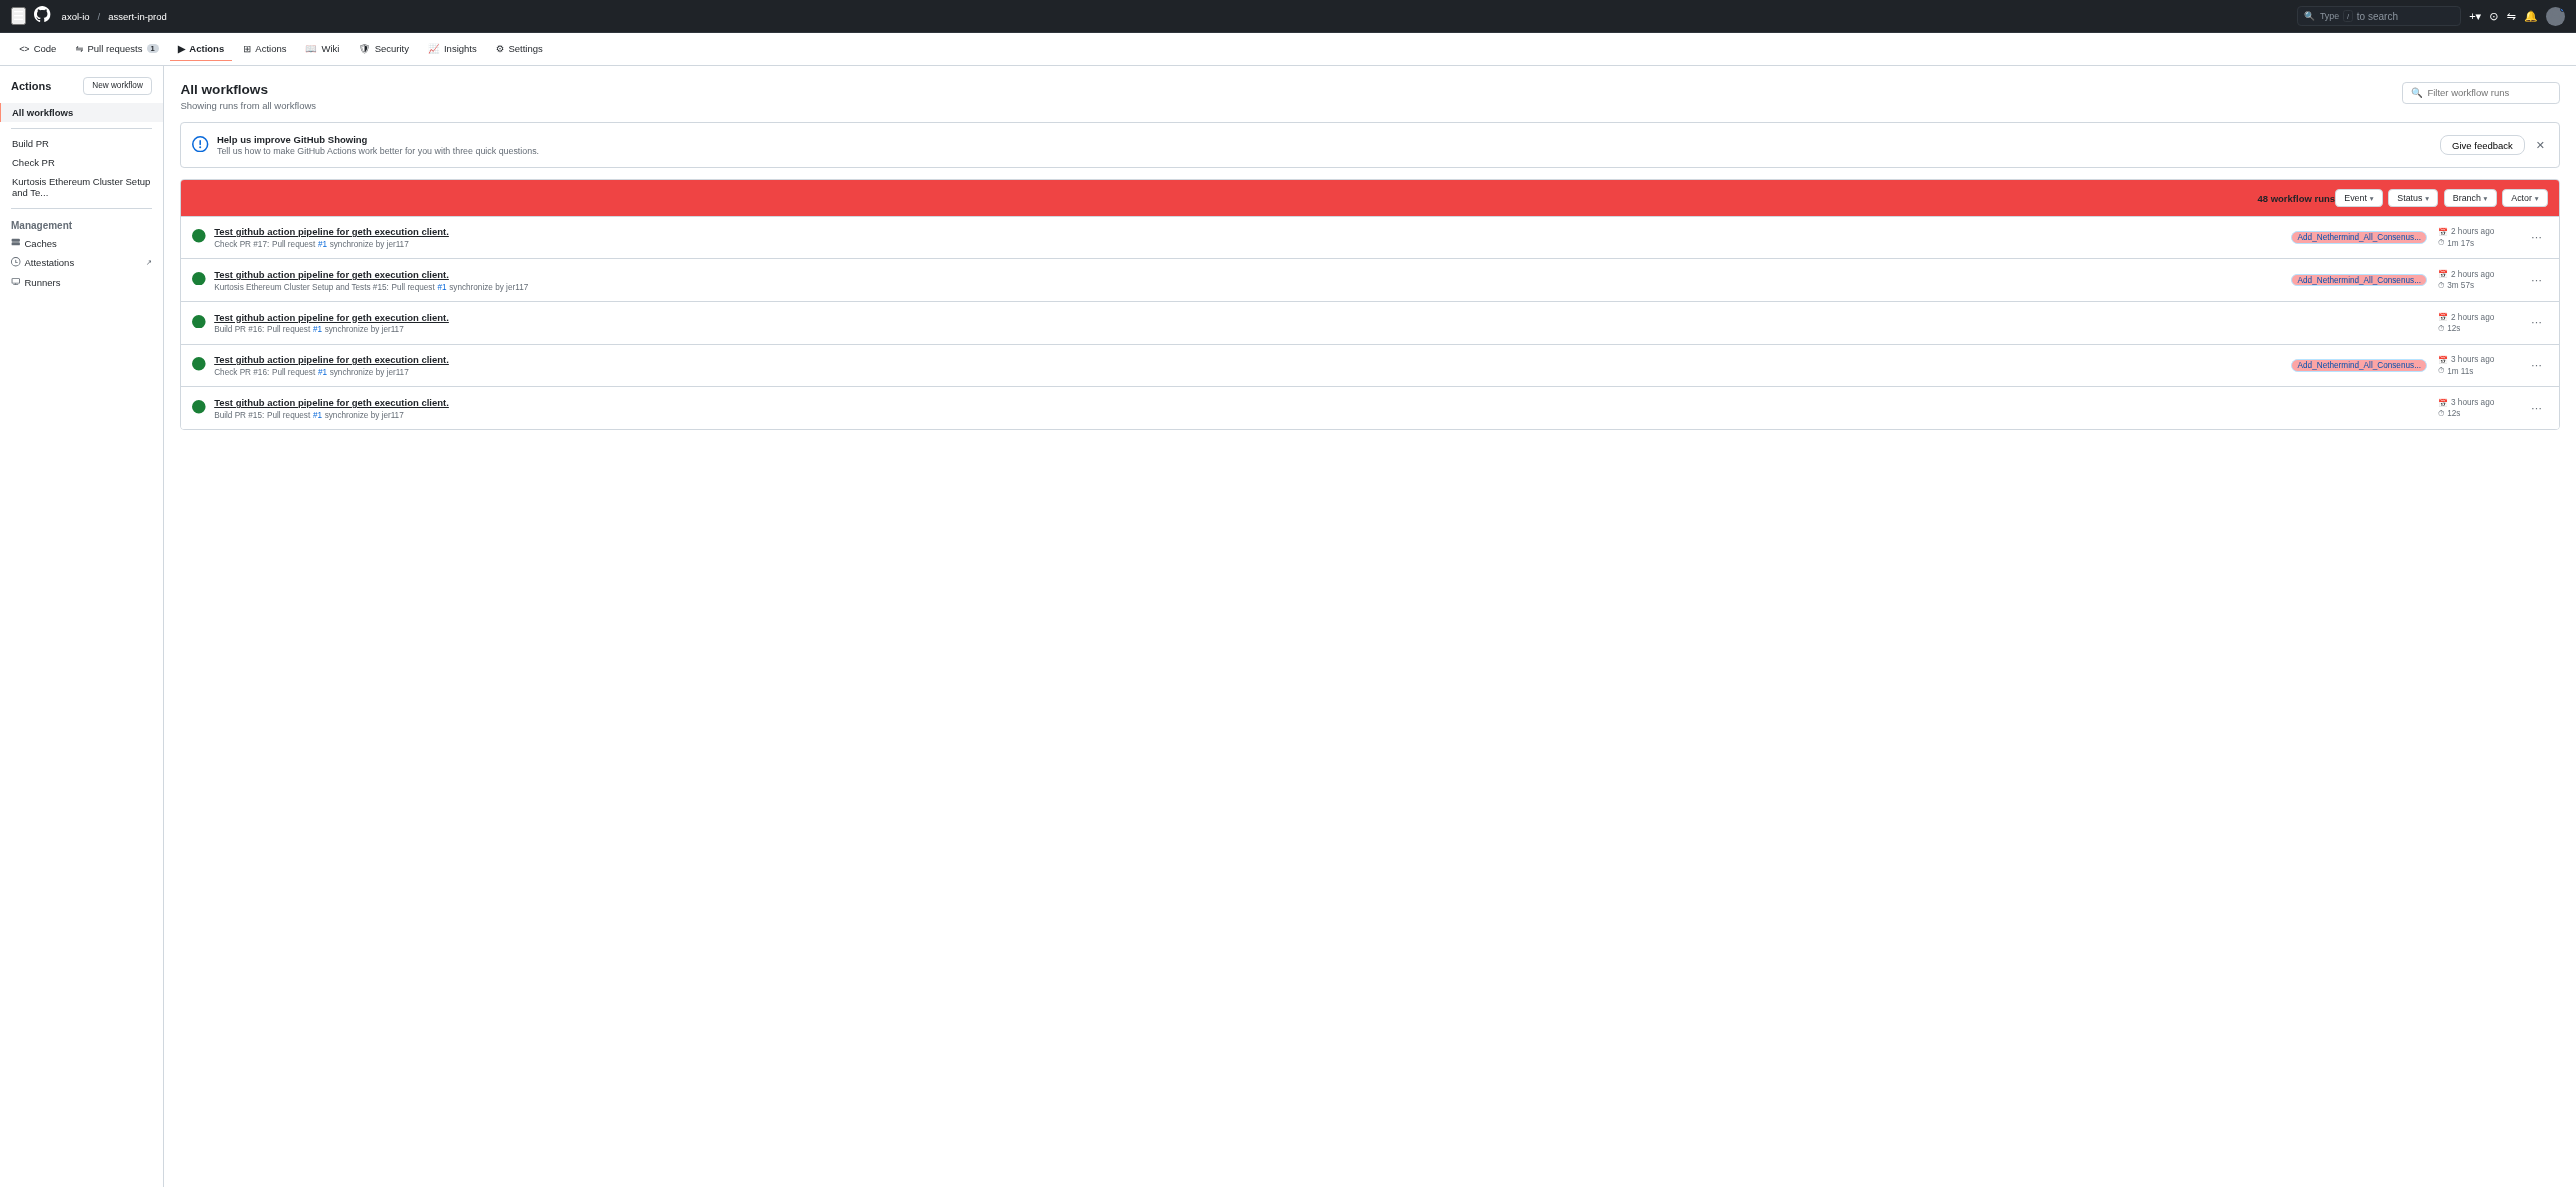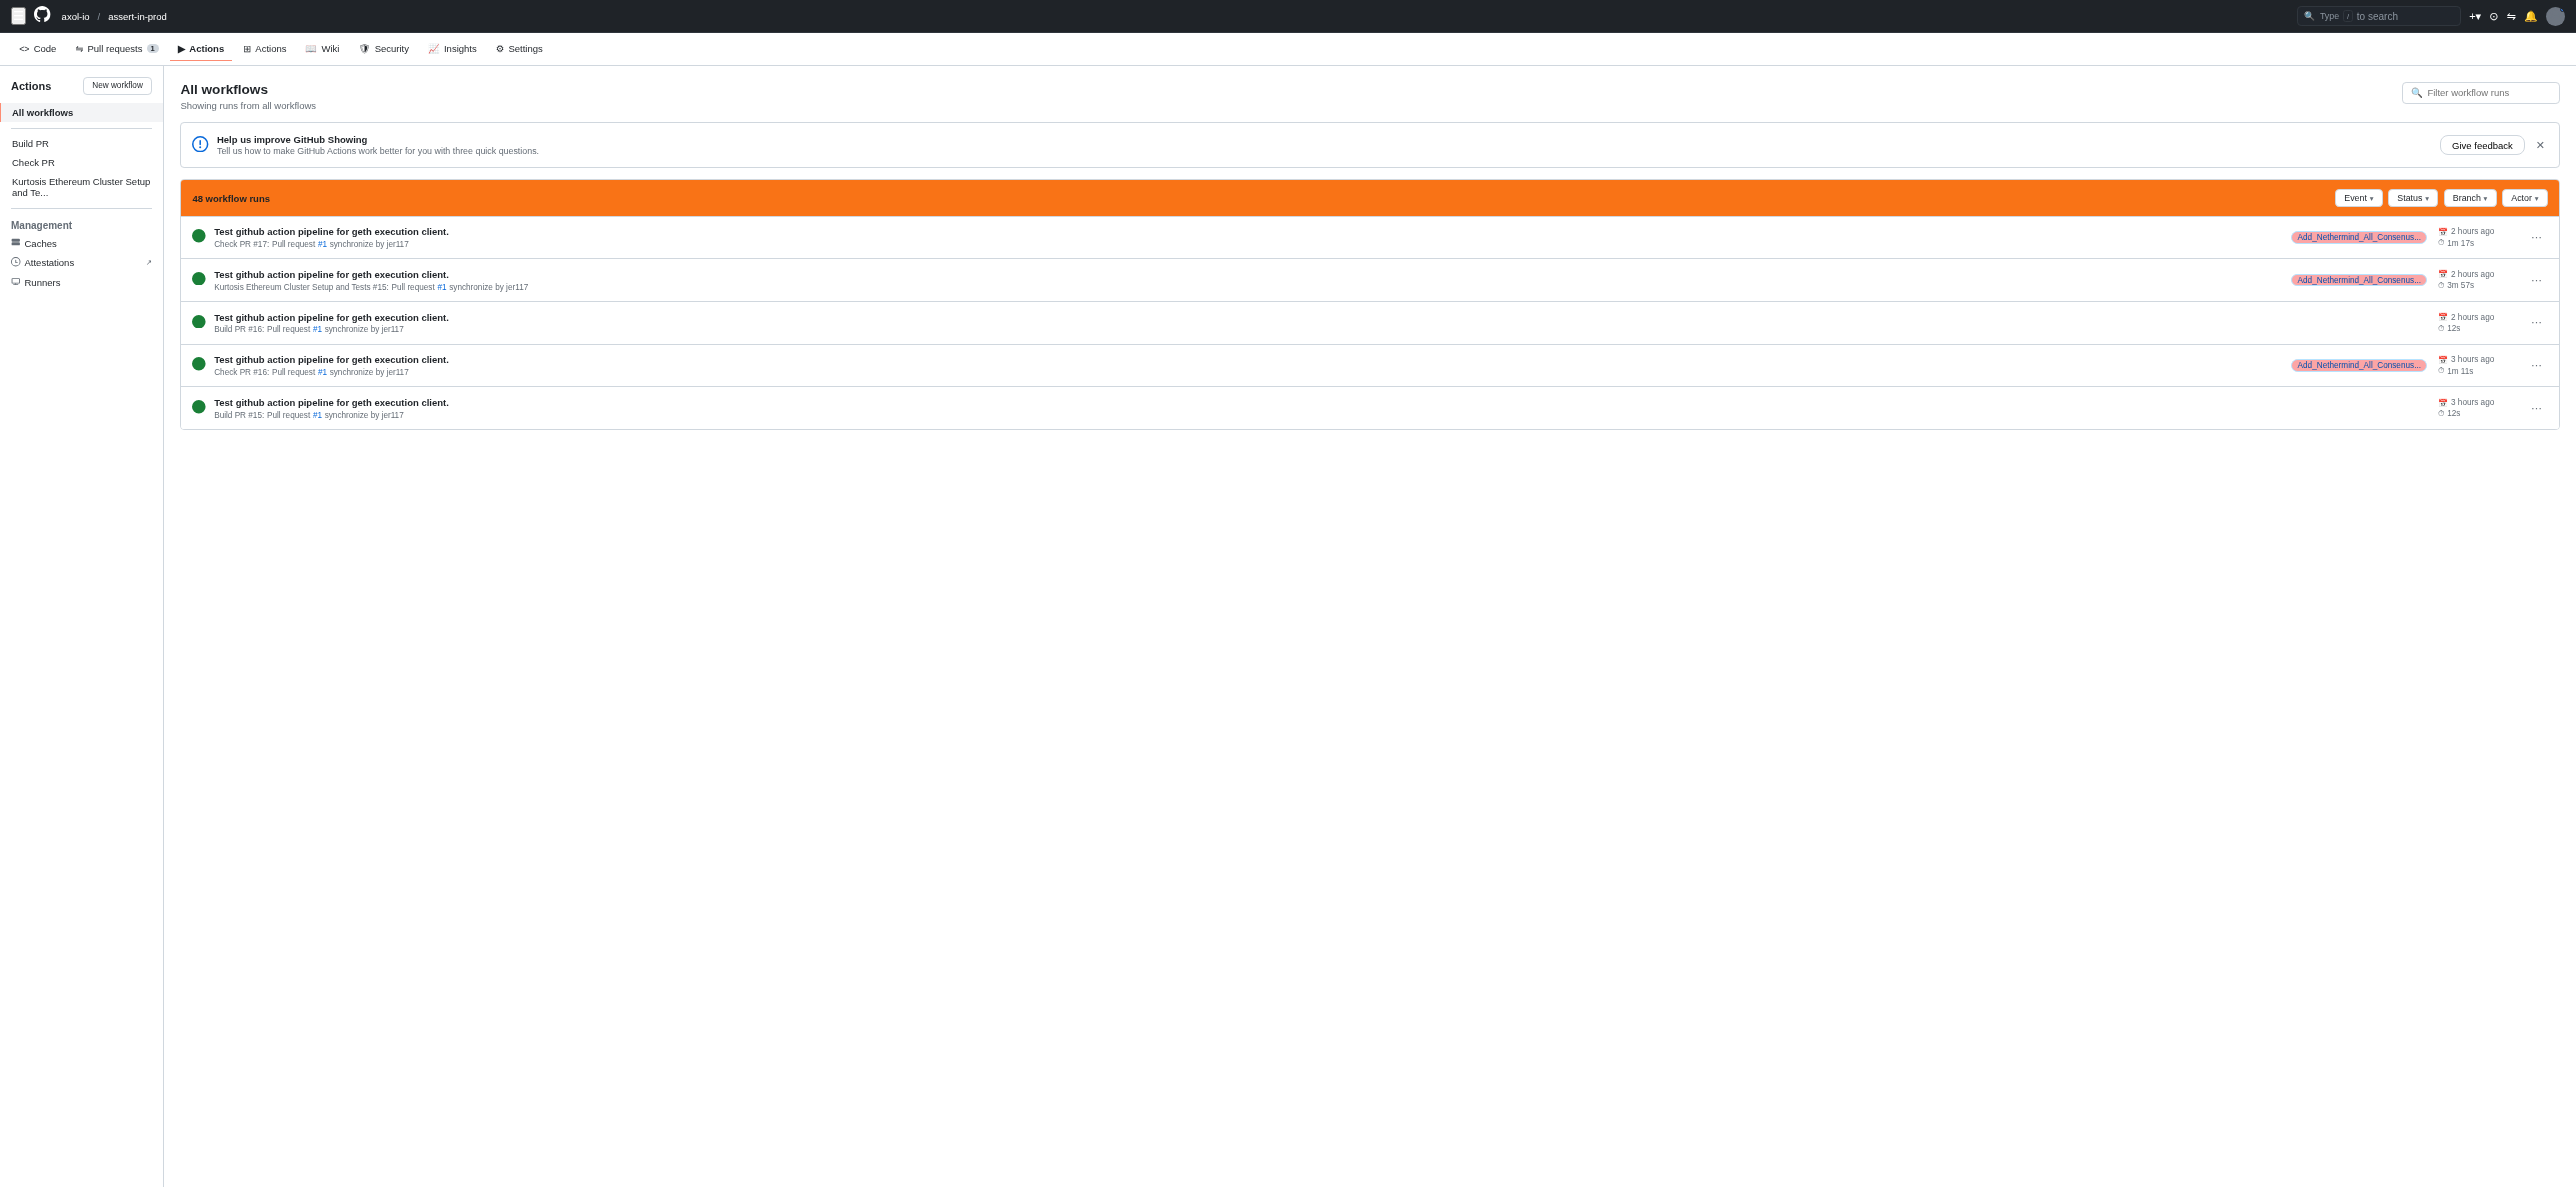--- a/index.html
+++ b/index.html
@@ -98,42 +98,42 @@
     .feedback-subtitle { font-size: 8.9px; color: #656d76; margin-top: 1.4px; }
     .feedback-btn {
       padding: 3.4px 11px; border: 0.7px solid #d0d7de; border-radius: 8px;
       background: #fff; font-size: 9.5px; cursor: pointer; white-space: nowrap;
     }
     .close-btn { background: none; border: none; cursor: pointer; color: #656d76; font-size: 11px; padding: 2.7px; }
     
     
     .runs-container { border: 0.7px solid #d0d7de; border-radius: 4.1px; overflow: hidden; }
     .runs-header {
-      display: flex; align-items: center; justify-content: space-between;
-      padding: 8.2px 11px; background: #f97316; border-bottom: 0.7px solid #d0d7de;
+      display: flex; align-items: center; justify-content: flex-end;
+      padding: 8.2px 11px; background: #ef4444; border-bottom: 0.7px solid #d0d7de;
     }
     .runs-count { font-size: 9.5px; font-weight: 600; color: #1f2328; }
     .runs-filters { display: flex; align-items: center; gap: 5.5px; }
     .filter-btn {
       display: flex; align-items: center; gap: 2.7px;
       padding: 3.4px 8.2px; border: 0.7px solid #d0d7de; border-radius: 4.1px;
       background: #fff; font-size: 8.9px; cursor: pointer; color: #1f2328;
     }
     .filter-btn .chevron { font-size: 7.5px; color: #656d76; }
     
     
     .run-row {
       display: flex; align-items: center; padding: 9.5px 11px;
       border-bottom: 0.7px solid #d0d7de; background: #fff;
     }
     .run-row:last-child { border-bottom: none; }
     .run-status-icon { margin-right: 8.2px; font-size: 13.6px; }
     .run-status-icon.success { color: #1a7f37; }
     .run-info { flex: 1; }
-    .run-title { font-size: 9.5px; font-weight: 600; color: #1f2328; margin-bottom: 2.7px; }
+    .run-title { font-size: 9.5px; font-weight: 600; color: #1f2328; margin-bottom: 2.7px; text-decoration: underline; }
     .run-meta { font-size: 8.2px; color: #656d76; display: flex; align-items: center; gap: 2.7px; }
     .run-meta a { color: #0969da; text-decoration: none; }
     .run-branch {
       display: inline-flex; align-items: center;
       padding: 0.7px 5.5px; background: #fca5a5; border-radius: 13.6px;
       font-size: 8.2px; color: #0550ae; margin-left: 7px;
       border: 0.7px solid #b6e3ff; max-width: 136px; overflow: hidden; text-overflow: ellipsis; white-space: nowrap;
     }
     .run-time { display: flex; align-items: center; gap: 5.5px; font-size: 8.2px; color: #656d76; margin-left: 11px; min-width: 82px; }
     .run-time-detail { display: flex; flex-direction: column; gap: 1.4px; }

